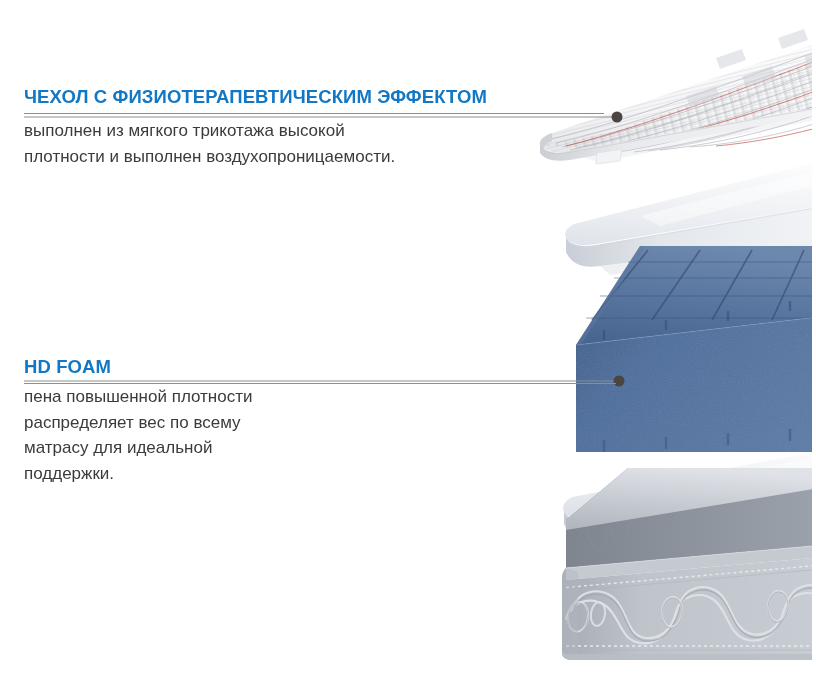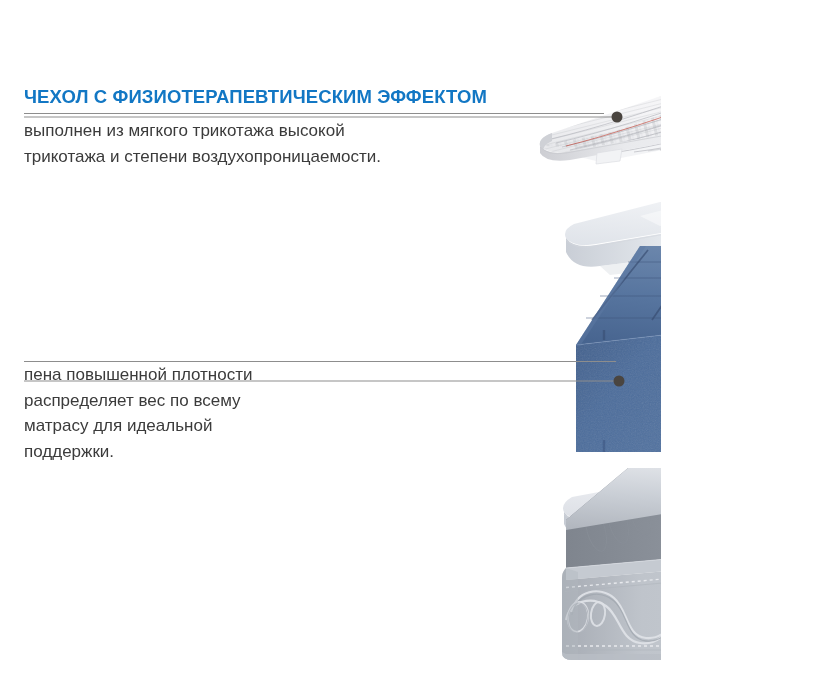--- a/index.html
+++ b/index.html
@@ -4,21 +4,21 @@
 <title>Mattress layers infographic</title>
 <style>
   html,body{margin:0;padding:0;}
   body{
     width:816px;height:700px;
     background:#ffffff;
     font-family:"Liberation Sans","DejaVu Sans",sans-serif;
     overflow:hidden;
     position:relative;
   }
-  #stage{position:absolute;left:0;top:0;width:661px;height:700px;overflow:hidden;}
+  #stage{position:absolute;left:0;top:0;width:812px;height:700px;overflow:hidden;}
 
   
   #illo{position:absolute;left:0;top:0;width:816px;height:700px;}
 
   
   .callout{position:absolute;}
   .callout .c-title{
     color:#1277c4;
     font-weight:bold;
     letter-spacing:.1px;
@@ -330,24 +330,25 @@
     <g>
       <line x1="24" y1="381" x2="619" y2="381" stroke="#8d8d8d" stroke-width="1"></line>
       <circle cx="619" cy="381" r="5.5" fill="#4a4540"></circle>
     </g>
   </svg>
 
   <div class="callout" id="callout-cover">
     <div class="c-title">ЧЕХОЛ С ФИЗИОТЕРАПЕВТИЧЕСКИМ ЭФФЕКТОМ</div>
     <hr class="c-rule">
     <div class="c-body">выполнен из мягкого трикотажа высокой
-трикотажа и степени воздухопроницаемости.</div>
+плотности и выполнен воздухопроницаемости.</div>
   </div>
 
   <div class="callout" id="callout-foam">
+    <div class="c-title">HD FOAM</div>
     <hr class="c-rule">
     <div class="c-body">пена повышенной плотности
 распределяет вес по всему
 матрасу для идеальной
 поддержки.</div>
   </div>
 
 </div>
 
 </body></html>

